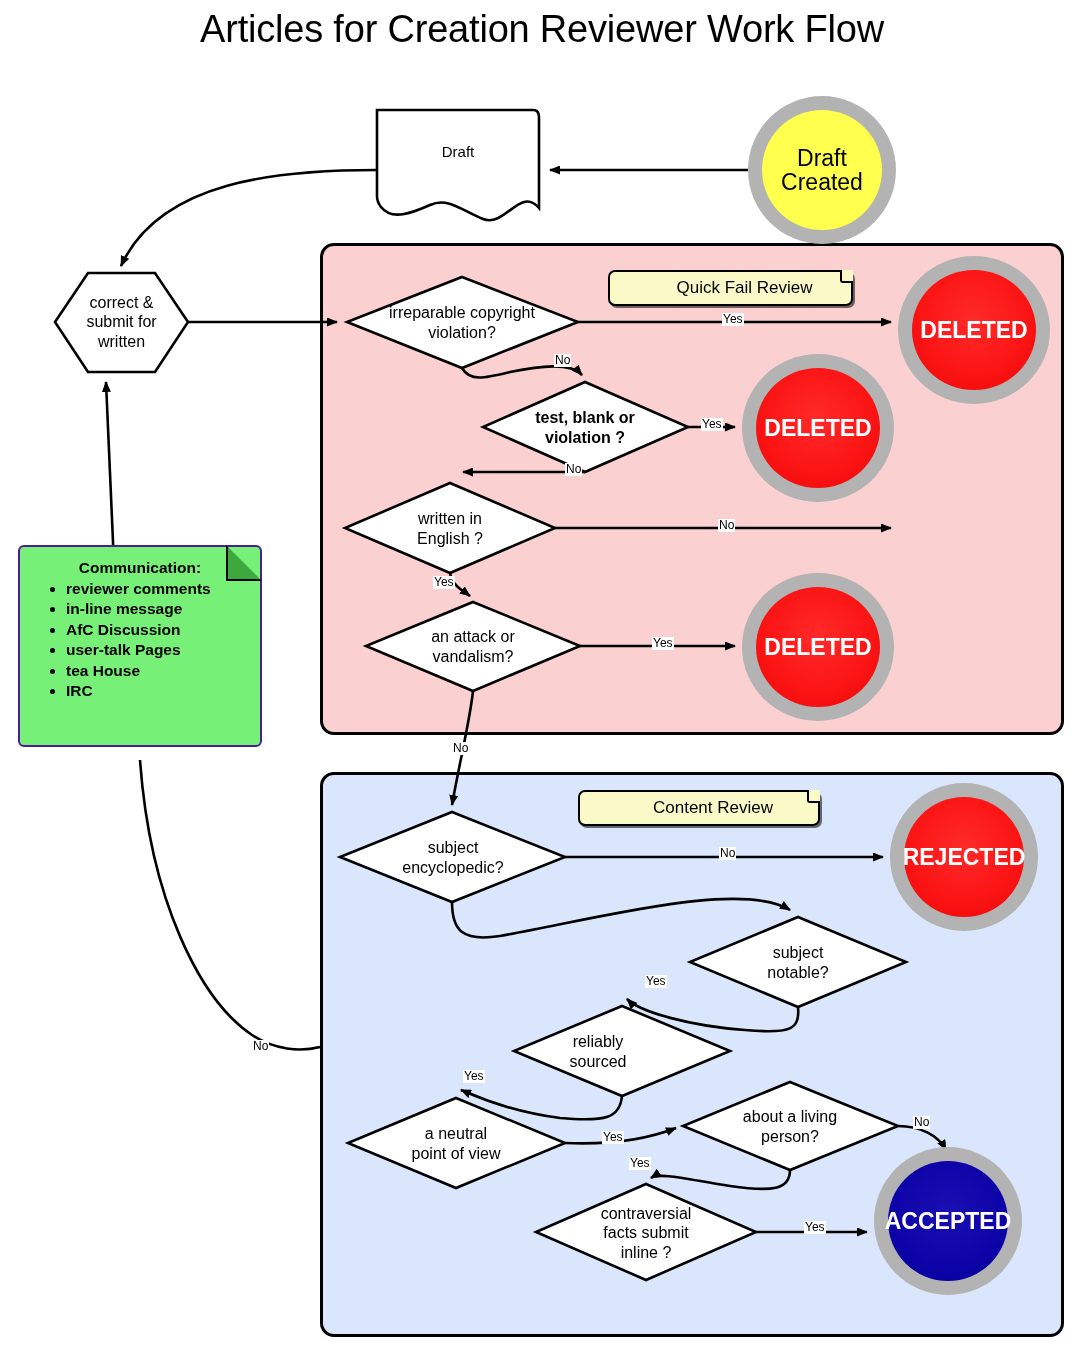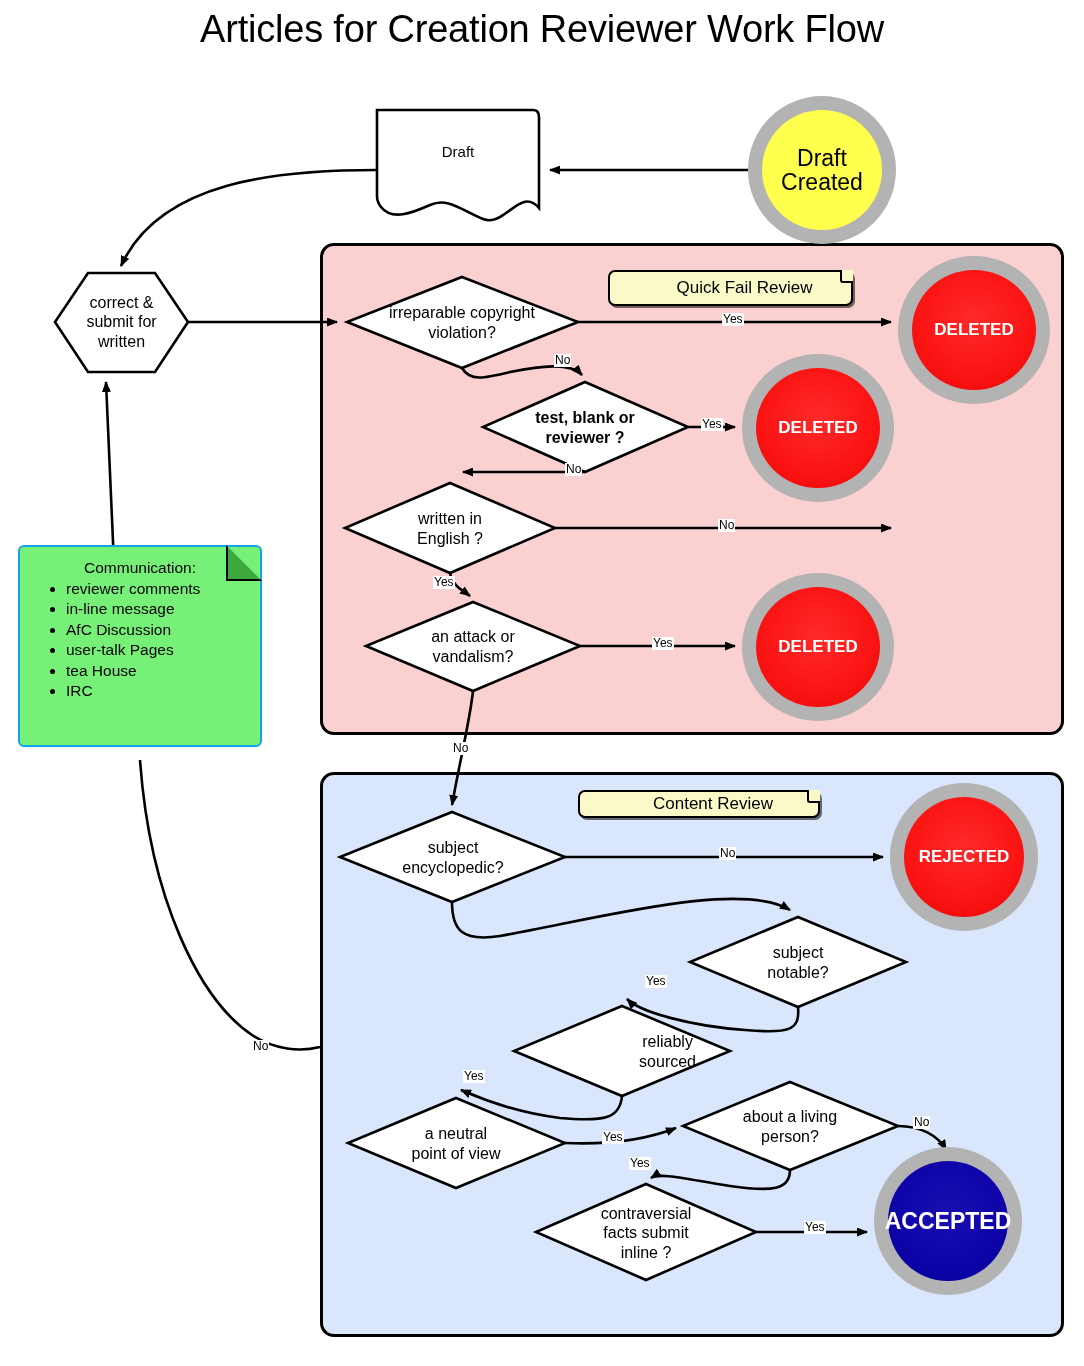--- a/index.html
+++ b/index.html
@@ -67,21 +67,21 @@
   .note-label .dogear {
     position: absolute;
     right: -2px; top: -2px;
     width: 11px; height: 11px;
     background: #fafac8;
     border-left: 2px solid #000;
     border-bottom: 2px solid #000;
     border-bottom-left-radius: 3px;
   }
   #quickfail-label { left: 608px; top: 270px; width: 245px; height: 36px; }
-  #contentreview-label { left: 578px; top: 790px; width: 242px; height: 28px; }
+  #contentreview-label { left: 578px; top: 790px; width: 242px; height: 36px; }
 
   
   .circle {
     position: absolute;
     border-radius: 50%;
     display: flex;
     align-items: center;
     justify-content: center;
     text-align: center;
     box-sizing: border-box;
@@ -94,21 +94,21 @@
     display: flex;
     align-items: center;
     justify-content: center;
     text-align: center;
     line-height: 1.05;
   }
   .inner.red {
     background: radial-gradient(circle at 50% 42%, #ff2a2a 0%, #fb1414 58%, #ee0606 100%);
     color: #ffffff;
     font-weight: bold;
-    font-size: 17px;
+    font-size: 23px;
     text-align: right;
   }
   .inner.blue {
     background: radial-gradient(circle at 50% 42%, #1a0fb0 0%, #0d03a8 60%, #06009a 100%);
     color: #ffffff;
     font-weight: bold;
     font-size: 23px;
   }
   .inner.yellow {
     background: #ffff4d;
@@ -123,26 +123,27 @@
   #node-deleted-3 { left: 742px; top: 573px; width: 152px; height: 148px; }
   #node-rejected { left: 890px; top: 783px; width: 148px; height: 148px; }
   #node-accepted { left: 874px; top: 1147px; width: 148px; height: 148px; }
 
   
   #note-communication {
     position: absolute;
     left: 18px; top: 545px;
     width: 244px; height: 202px;
     background: #77f077;
-    border: 2px solid #0ea5e9;
+    border: 2px solid #4c1d95;
     border-radius: 6px;
     box-sizing: border-box;
     padding: 12px 8px 8px 8px;
     font-size: 15.5px;
     color: #000;
+    font-weight: bold;
   }
   #note-communication .note-title {
     text-align: center;
     margin-bottom: 2px;
     font-size: 15.5px;
   }
   #note-communication ul {
     margin: 0;
     padding-left: 38px;
     list-style: disc;
@@ -331,21 +332,21 @@
   <div class="shape-text" style="left:357px; top:300px; width:210px; height:46px;">
     <div>
       <div>irreparable copyright</div>
       <div>violation?</div>
     </div>
   </div>
 
   <div class="shape-text" style="left:497px; top:405px; width:176px; height:46px;font-weight:bold;">
     <div>
       <div>test, blank  or</div>
-      <div>reviewer ?</div>
+      <div>violation ?</div>
     </div>
   </div>
 
   <div class="shape-text" style="left:368px; top:506px; width:164px; height:46px;">
     <div>
       <div>written in</div>
       <div>English ?</div>
     </div>
   </div>
 
@@ -363,21 +364,21 @@
     </div>
   </div>
 
   <div class="shape-text" style="left:712px; top:940px; width:172px; height:46px;">
     <div>
       <div>subject</div>
       <div>notable?</div>
     </div>
   </div>
 
-  <div class="shape-text" style="left:524px; top:1029px; width:172px; height:46px;justify-content:flex-end;">
+  <div class="shape-text" style="left:512px; top:1029px; width:172px; height:46px;">
     <div>
       <div>reliably</div>
       <div>sourced</div>
     </div>
   </div>
 
   <div class="shape-text" style="left:370px; top:1121px; width:172px; height:46px;">
     <div>
       <div>a  neutral</div>
       <div>point of view</div>

